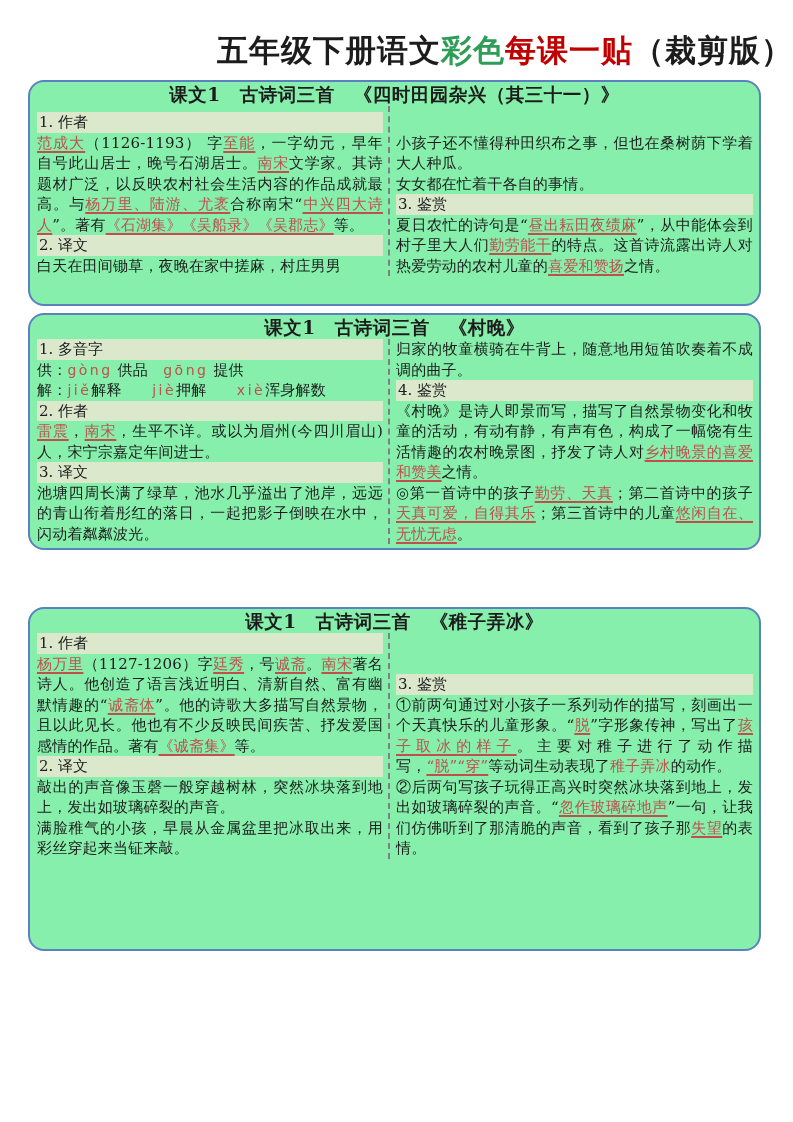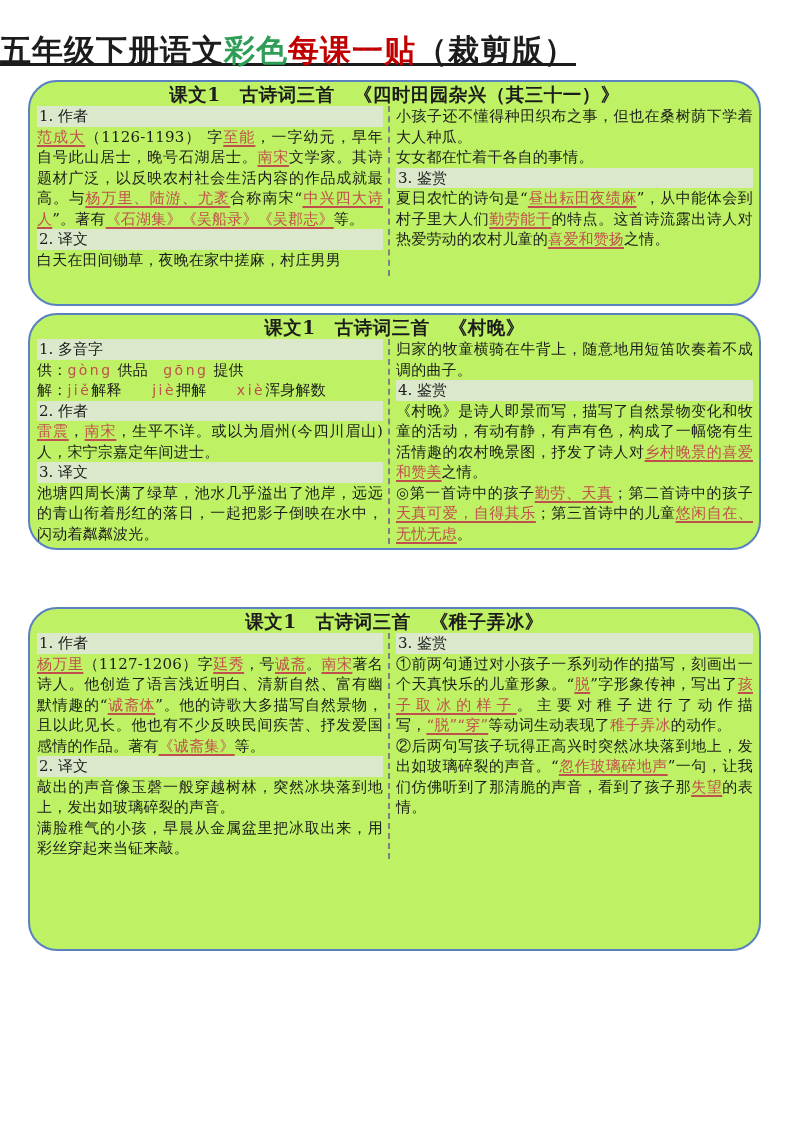--- a/index.html
+++ b/index.html
@@ -8,55 +8,54 @@
     background: #ffffff;
     position: relative;
     overflow: hidden;
     font-family: "DejaVu Serif", "Liberation Serif", serif;
     color: #1c1c1c;
   }
   .page-title {
     position: absolute;
     top: 30px; left: 0; width: 793px;
     margin: 0;
-    text-align: left;
+    text-align: right;
     font-size: 31px;
     font-weight: bold;
     letter-spacing: 1px;
-    text-decoration: underline;
   }
   .page-title .t-green { color: var(--title-green, #2e9e57); }
   .page-title .t-red   { color: var(--title-red, #c00000); }
 
   .card {
     position: absolute;
     left: 28px;
     width: 733px;
     border: 2px solid var(--card-border, #5a81c0);
-    border-radius: 29px;
-    background: #bef264;
+    border-radius: 16px;
+    background: #86efac;
     box-sizing: border-box;
   }
   .card-1 { top: 80px;  height: 226px; }
   .card-2 { top: 313px; height: 237px; }
   .card-3 { top: 607px; height: 344px; }
 
   .card-title {
     margin: 0;
     padding-top: 2px;
     text-align: center;
     font-size: 18.5px;
     font-weight: bold;
     line-height: 22px;
     letter-spacing: 0.5px;
   }
   .cols {
     display: flex;
     padding: 0 6px 0 7px;
-    align-items: flex-start;
+    align-items: flex-end;
   }
   .col { box-sizing: border-box; }
   .col-left  { width: 346px; flex: none; }
   .divider {
     align-self: stretch;
     border-left: 2px dashed var(--divider, #808080);
     margin: 0 6px 0 5px;
     min-height: 170px;
   }
   .col-right { flex: 1; }

